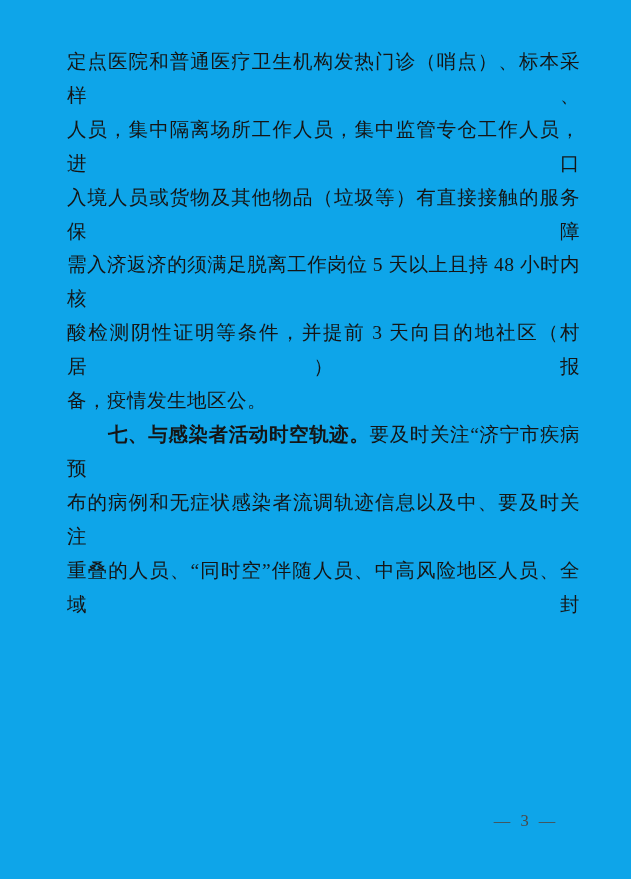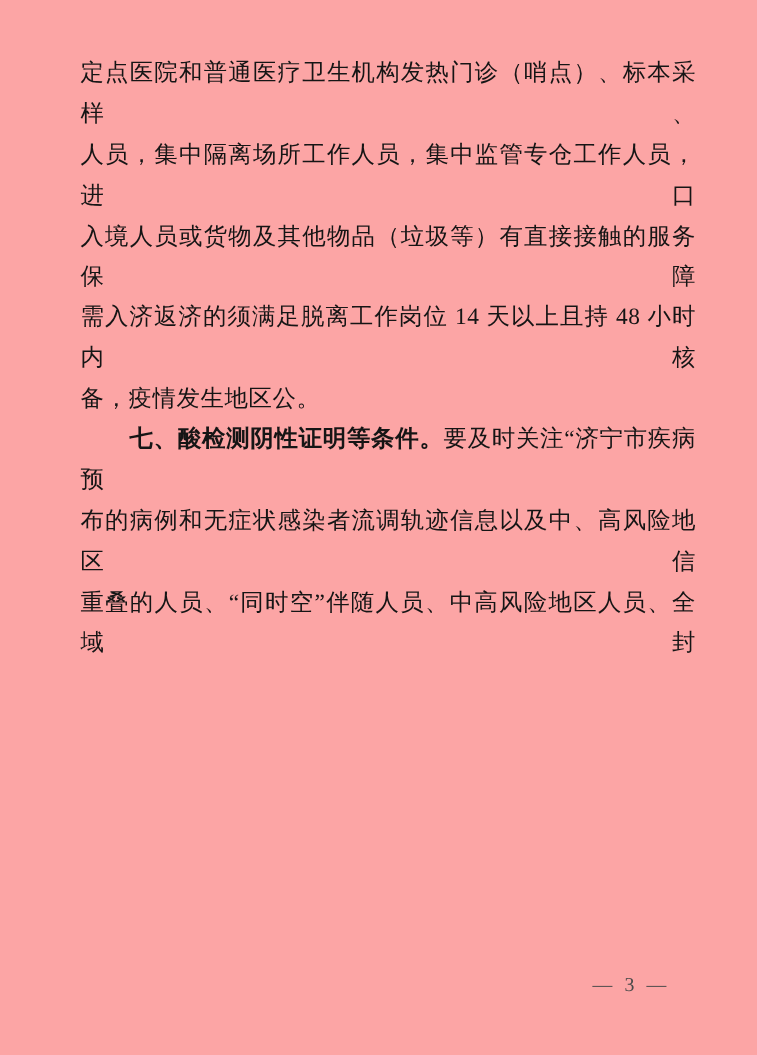--- a/index.html
+++ b/index.html
@@ -4,21 +4,21 @@
 <style>
   html, body {
     margin: 0;
     padding: 0;
     background: #ffffff;
   }
   .page {
     position: relative;
     width: 631px;
     height: 879px;
-    background: #fca5a5;
+    background: #0ea5e9;
     overflow: hidden;
   }
   .doc-body {
     position: absolute;
     left: 67px;
     top: 45px;
     width: 513px;
   }
   p.line {
     margin: 0;
@@ -54,23 +54,24 @@
 </style>
 </head>
 <body>
 
 <div class="page">
   <div class="doc-body">
 
     <p class="line fill">定点医院和普通医疗卫生机构发热门诊（哨点）、标本采样、</p>
     <p class="line fill">人员，集中隔离场所工作人员，集中监管专仓工作人员，进口</p>
     <p class="line fill">入境人员或货物及其他物品（垃圾等）有直接接触的服务保障</p>
-    <p class="line fill">需入济返济的须满足脱离工作岗位 14 天以上且持 48 小时内核</p>
+    <p class="line fill">需入济返济的须满足脱离工作岗位 5 天以上且持 48 小时内核</p>
+    <p class="line fill">酸检测阴性证明等条件，并提前 3 天向目的地社区（村居）报</p>
     <p class="line">备，疫情发生地区公。</p>
 
-    <p class="line fill indent"><span class="lead">七、酸检测阴性证明等条件。</span><span>要及时关注“济宁市疾病预</span></p>
-    <p class="line fill">布的病例和无症状感染者流调轨迹信息以及中、高风险地区信</p>
+    <p class="line fill indent"><span class="lead">七、与感染者活动时空轨迹。</span><span>要及时关注“济宁市疾病预</span></p>
+    <p class="line fill">布的病例和无症状感染者流调轨迹信息以及中、要及时关注</p>
     <p class="line fill">重叠的人员、“同时空”伴随人员、中高风险地区人员、全域封</p>
 
   </div>
 
   <div class="page-footer">— 3 —</div>
 </div>
 
 </body></html>

